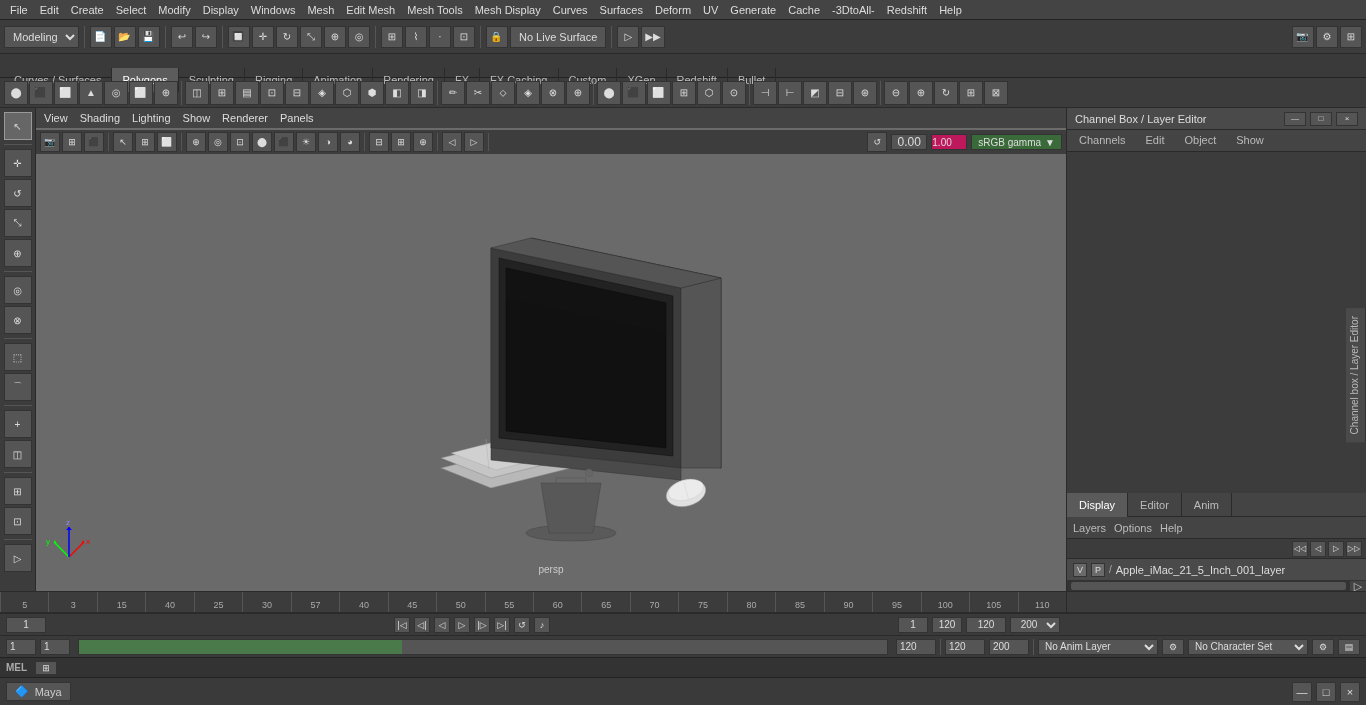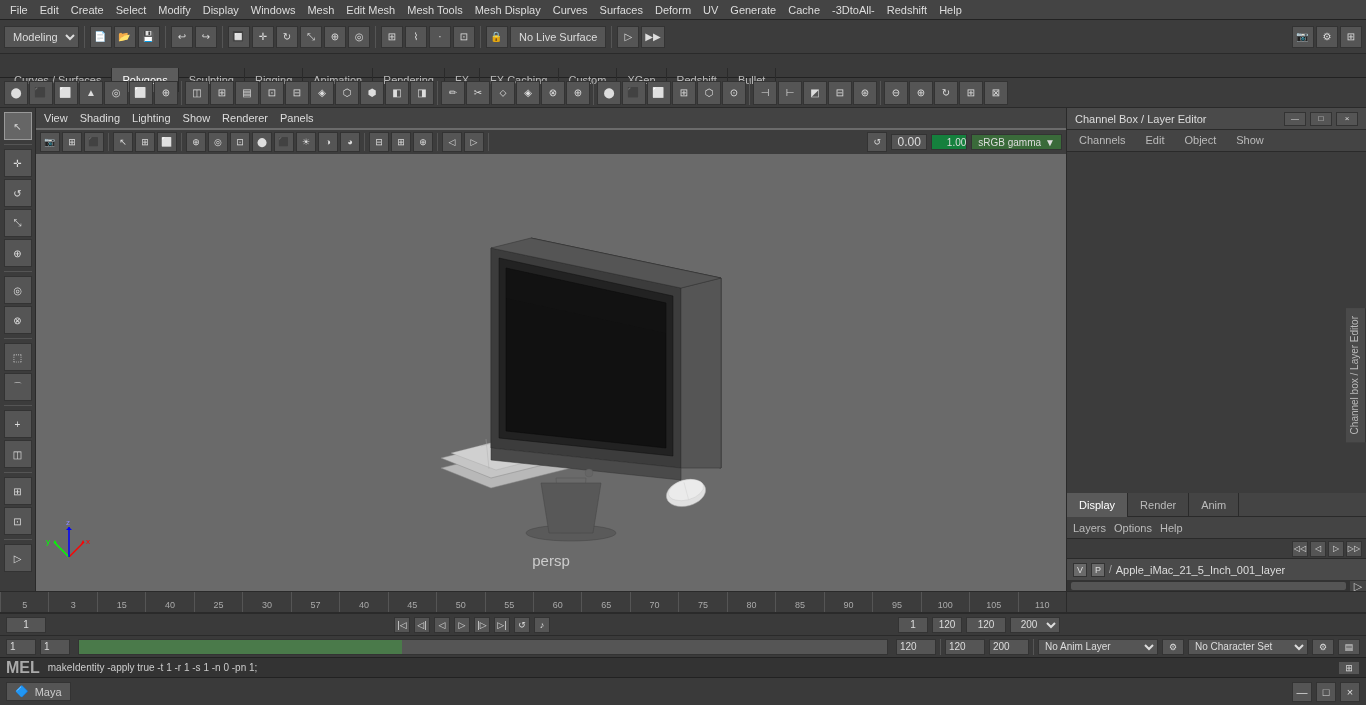--- a/index.html
+++ b/index.html
@@ -216,25 +216,25 @@
       right: 0;
       background: #6a6a6a;
       display: flex;
       align-items: center;
       justify-content: center;
     }
 
     
     #persp-label {
       position: absolute;
-      bottom: 22px;
+      bottom: 16px;
       left: 50%;
       transform: translateX(-50%);
       color: #ccc;
-      font-size: 15px;
+      font-size: 10px;
     }
 
     
     #axis-indicator {
       position: absolute;
       bottom: 24px;
       left: 8px;
       width: 50px;
       height: 50px;
     }
@@ -492,21 +492,21 @@
       height: 20px;
       background: #333;
       border-top: 1px solid #222;
       display: flex;
       align-items: center;
       padding: 0 6px;
       gap: 8px;
     }
     .sb-label {
       color: #aaa;
-      font-size: 16px;
+      font-size: 10px;
       font-weight: bold;
     }
     .sb-command {
       color: #ccc;
       font-size: 10px;
       flex: 1;
     }
     .sb-right {
       display: flex;
       align-items: center;
@@ -726,21 +726,21 @@
       <button class="vp-tb-btn">⊞</button>
       <button class="vp-tb-btn">⊕</button>
       <div class="vp-separator"></div>
       <button class="vp-tb-btn">◁</button>
       <button class="vp-tb-btn">▷</button>
       <div class="vp-separator"></div>
 
       <div class="gamma-display" style="display:flex;align-items:center;gap:4px;margin-left:auto;">
         <button class="vp-tb-btn">↺</button>
         <input type="text" style="width: 36px; height: 16px; background: rgb(85, 85, 85); border: 1px solid rgb(51, 51, 51); color: rgb(221, 221, 221); font-size: 12px; text-align: center;" value="0.00">
-        <input type="text" style="width: 36px; height: 16px; background: #15803d; border: 1px solid rgb(51, 51, 51); color: rgb(221, 221, 221); font-size: 10px; text-align: right;" value="1.00">
+        <input type="text" style="width: 36px; height: 16px; background: #be185d; border: 1px solid rgb(51, 51, 51); color: rgb(221, 221, 221); font-size: 10px; text-align: left;" value="1.00">
         <div style="background:#3a6a3a;border:1px solid #333;height:16px;padding:0 6px;display:flex;align-items:center;font-size:10px;color:#ddd;cursor:pointer;">
           <span>sRGB gamma</span>
           <span style="margin-left:4px;">▼</span>
         </div>
       </div>
     </div>
 
     <div id="viewport-scene">
 
       <svg width="420" height="370" viewBox="0 0 420 370">
@@ -825,21 +825,21 @@
       <span class="ch-tab">Edit</span>
       <span class="ch-tab">Object</span>
       <span class="ch-tab">Show</span>
     </div>
 
     <div id="right-panel-content" style="flex:1;background:#3c3c3c;height:180px;">
     </div>
 
     <div id="display-render-anim">
       <div class="dra-tab active">Display</div>
-      <div class="dra-tab">Render</div>
+      <div class="dra-tab">Editor</div>
       <div class="dra-tab">Anim</div>
     </div>
 
     <div id="layers-header">
       <span class="lh-item">Layers</span>
       <span class="lh-item">Options</span>
       <span class="lh-item">Help</span>
     </div>
 
     <div id="layers-toolbar">
@@ -945,21 +945,20 @@
 
   <select class="bb-select" style="width:120px;">
     <option>No Character Set</option>
   </select>
   <button class="tb-btn" style="height:16px;width:16px;font-size:9px;">⚙</button>
   <button class="tb-btn" style="height:16px;font-size:9px;">▤</button>
 </div>
 
 <div id="status-bar">
   <span class="sb-label">MEL</span>
-  <span class="sb-command">makeIdentity -apply true -t 1 -r 1 -s 1 -n 0 -pn 1;</span>
   <div class="sb-right">
     <button class="tb-btn" style="height:14px;font-size:9px;">⊞</button>
   </div>
 </div>
 
 <div id="window-bar">
   <div style="background:#555;border:1px solid #333;padding:2px 8px;cursor:pointer;display:flex;align-items:center;gap:6px;">
     <span>🔷</span>
     <span>Maya</span>
   </div>

